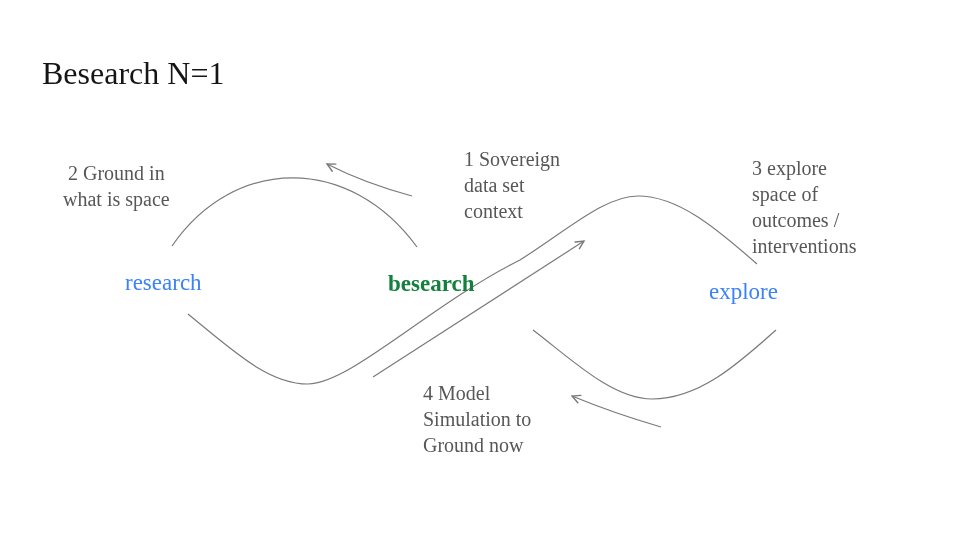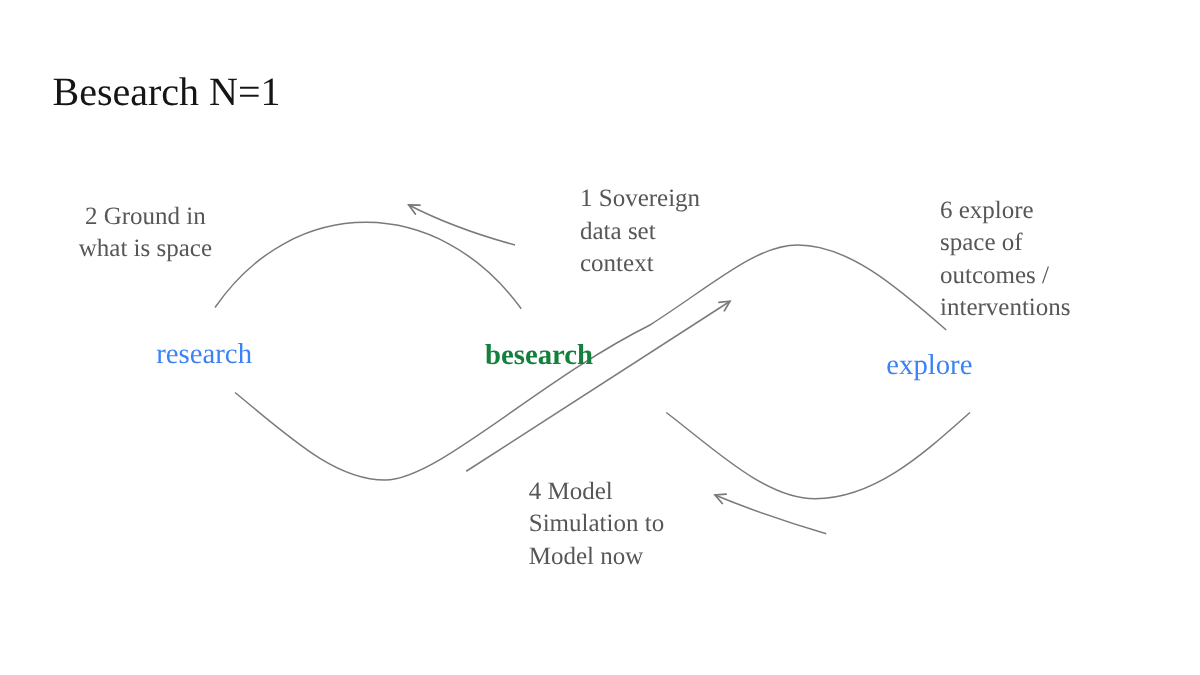--- a/index.html
+++ b/index.html
@@ -92,25 +92,25 @@
     <span>data set</span>
     <span>context</span>
   </div>
 
   <div class="note note-2">
     <span>2 Ground in</span>
     <span>what is space</span>
   </div>
 
   <div class="note note-3">
-    <span>6 explore</span>
+    <span>3 explore</span>
     <span>space of</span>
     <span>outcomes /</span>
     <span>interventions</span>
   </div>
 
   <div class="note note-4">
     <span>4 Model</span>
     <span>Simulation to</span>
-    <span>Model now</span>
+    <span>Ground now</span>
   </div>
 
 </div>
 
 </body></html>

